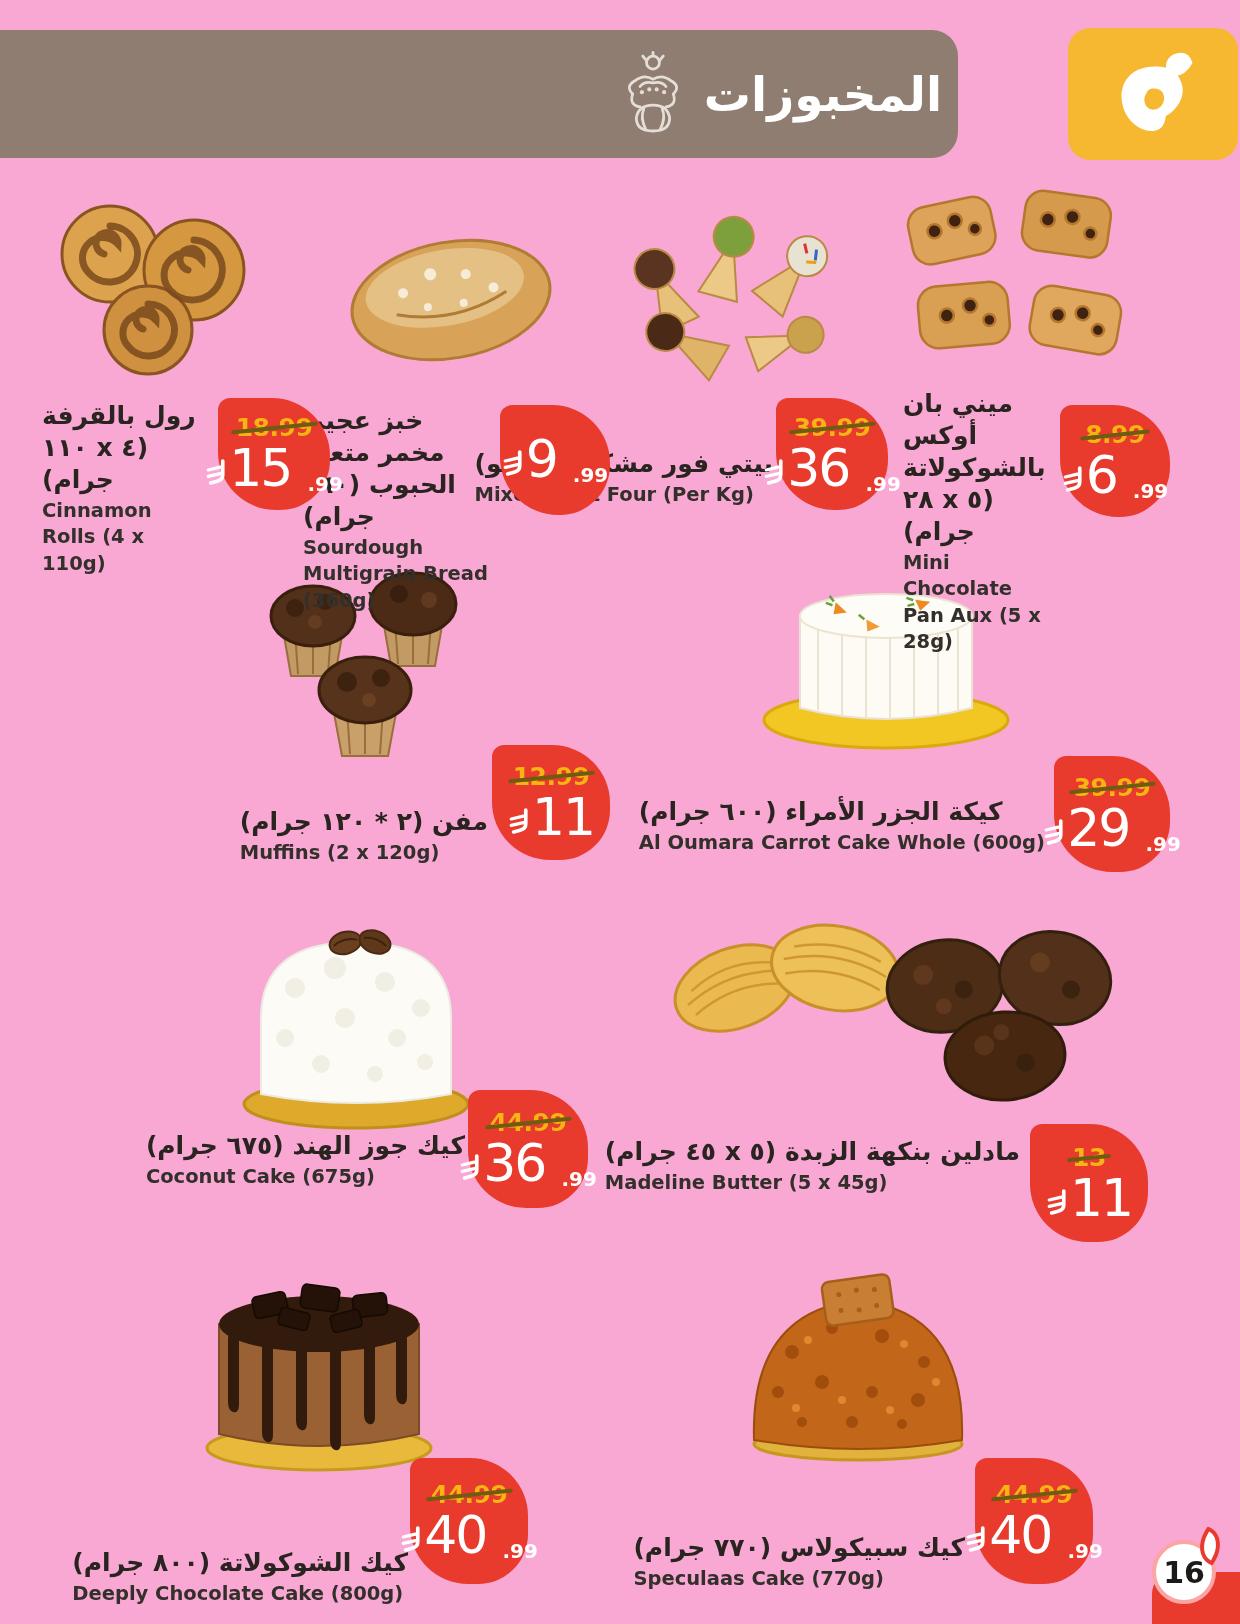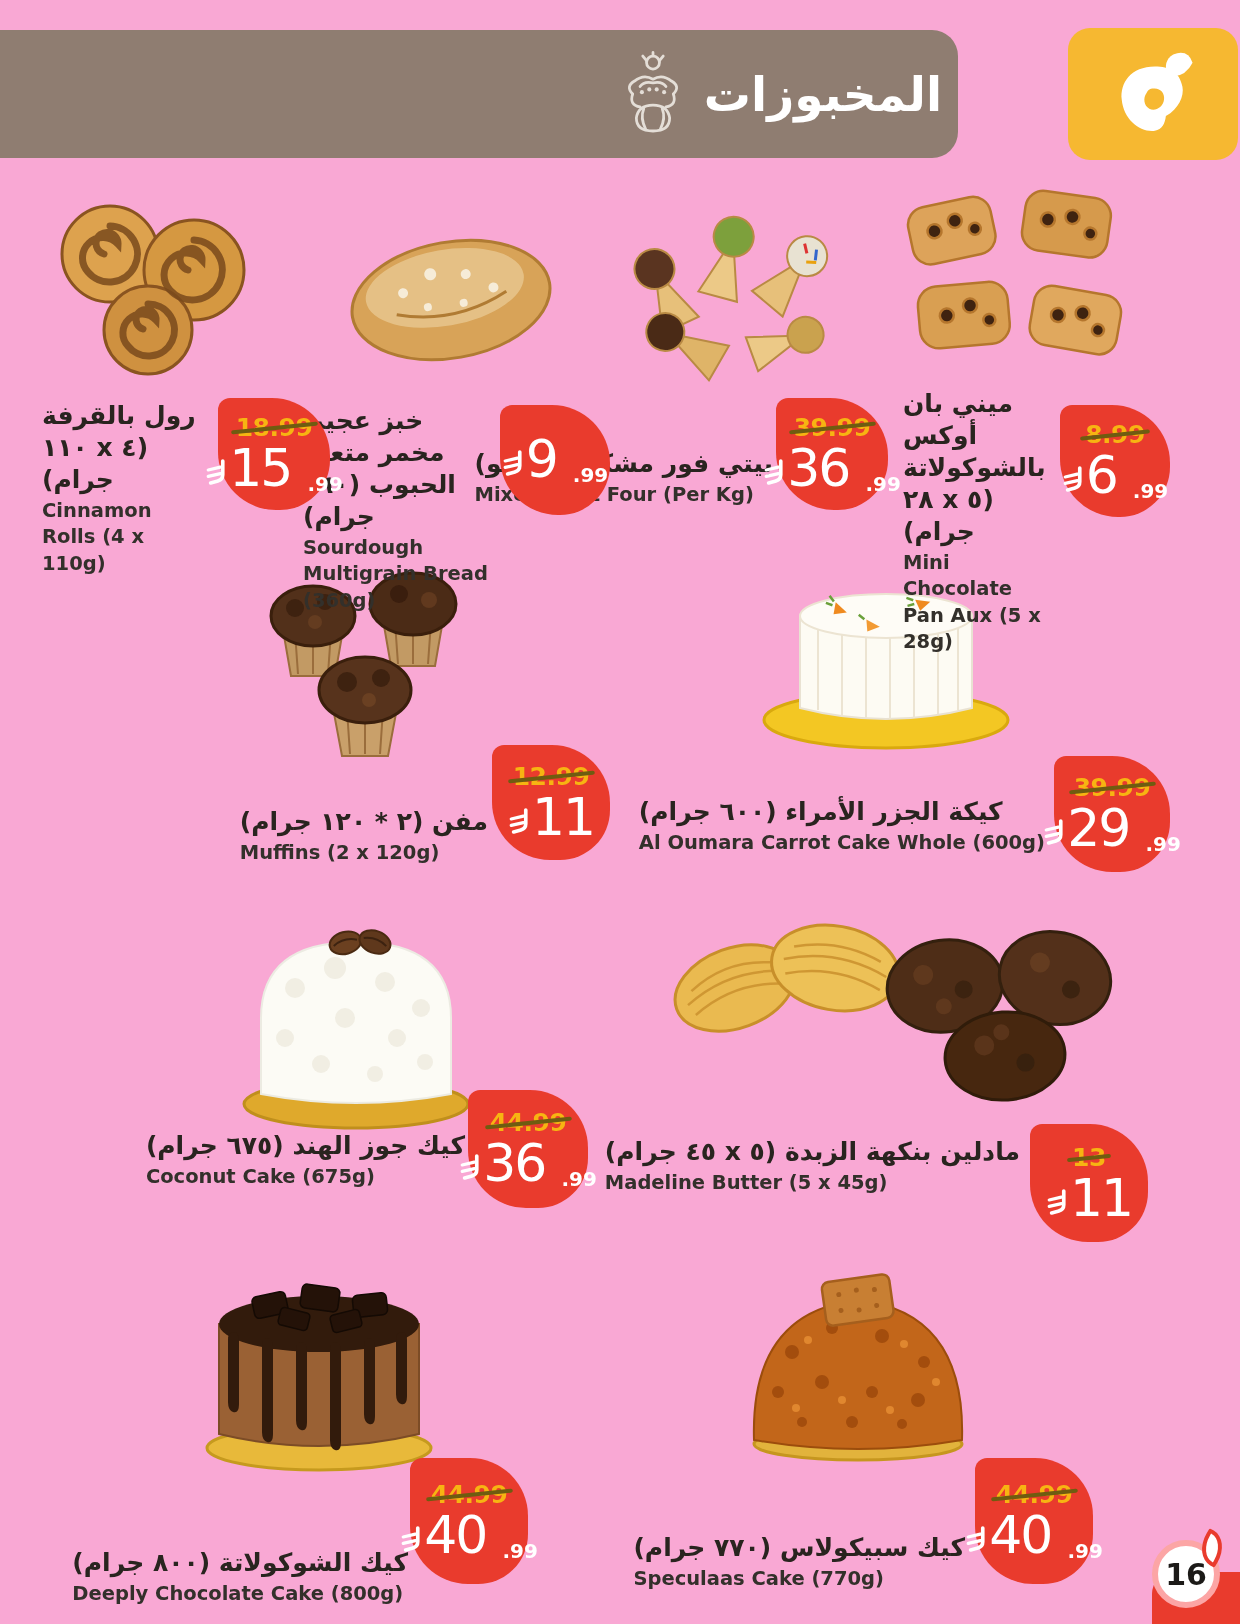--- a/index.html
+++ b/index.html
@@ -65,21 +65,21 @@
   .b6{left:1054px;top:756px;width:116px;height:116px;}
   .b7{left:468px;top:1090px;width:120px;height:118px;}
   .b8{left:1030px;top:1124px;width:118px;height:118px;}
   .b9{left:410px;top:1458px;width:118px;height:126px;}
   .b10{left:975px;top:1458px;width:118px;height:126px;}
 
   
   .corner-square{position:absolute;left:1152px;top:1572px;width:88px;height:52px;background:#e93b2d;
     border-radius:22px 0 0 0;}
   .page-badge{position:absolute;left:1152px;top:1540px;width:56px;height:56px;background:#fff;
-    border:6px solid #fca5a5;border-radius:50%;display:flex;align-items:center;justify-content:center;
+    border:4px solid #fca5a5;border-radius:50%;display:flex;align-items:center;justify-content:center;
     font-size:30px;font-weight:bold;color:#1c1a18;}
   .page-badge::before{content:"";position:absolute;right:-10px;top:-14px;width:16px;height:24px;
     background:#fff;border:4px solid #e93b2d;border-radius:2px 80% 2px 80%;transform:rotate(30deg);}
 </style>
 </head>
 <body>
 
 <svg width="0" height="0" style="position:absolute">
   <defs>
     <g id="riyal-sym">

